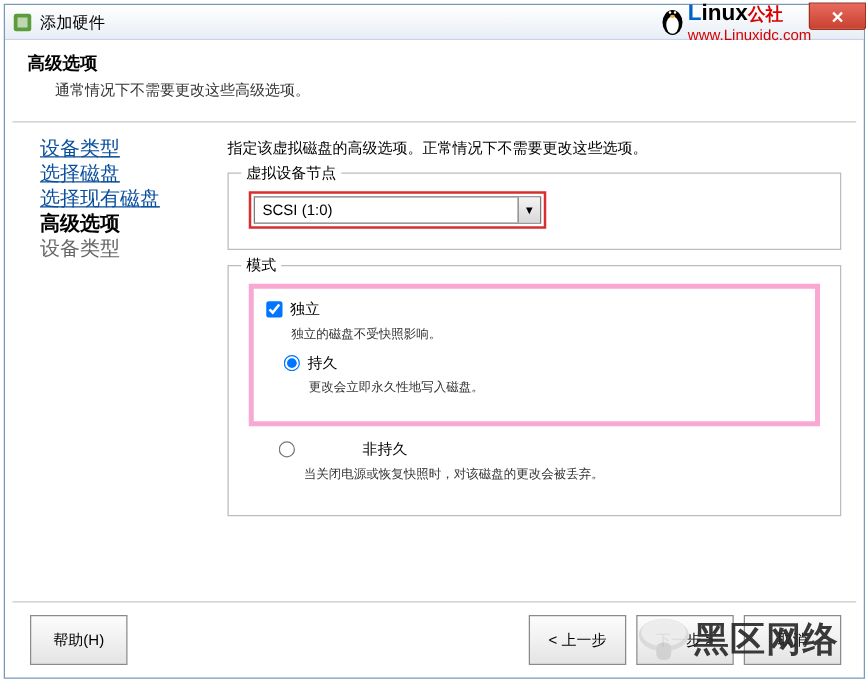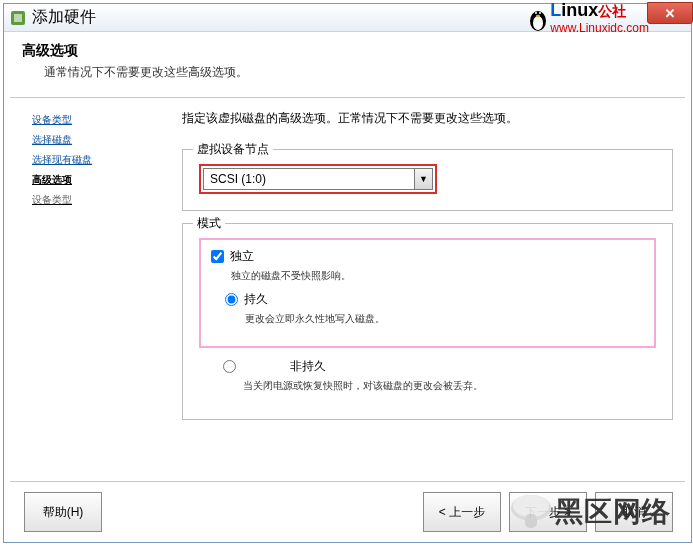--- a/index.html
+++ b/index.html
@@ -1,48 +1,48 @@
 <!DOCTYPE html>
 <html><head>
   <meta charset="utf-8">
   <style>
     * { margin: 0; padding: 0; box-sizing: border-box; font-family: "Microsoft YaHei", SimSun, sans-serif; }
     body { width: 693px; height: 548px; background: #fff; position: relative; overflow: hidden; }
     .window { border: 1px solid #7a99b8; width: 689px; height: 540px; margin: 3px 0 0 3px; background: #fff; display: flex; flex-direction: column; }
     .titlebar { background: linear-gradient(#fff,#e8eef6); height: 28px; display: flex; align-items: center; padding: 0 6px; border-bottom: 1px solid #c8d4e4; position: relative; }
     .titlebar-icon { width: 16px; height: 16px; margin-right: 6px; display: flex; align-items: center; justify-content: center; }
-    .titlebar-title { font-size: 16px; flex: 1; }
+    .titlebar-title { font-size: 13px; flex: 1; }
     .close-btn { position: absolute; right: -2px; top: -2px; width: 46px; height: 22px; background: linear-gradient(#e76a5c,#c94130); border: 1px solid #a03020; border-radius: 0 0 3px 3px; display: flex; align-items: center; justify-content: center; color: #fff; font-size: 13px; font-weight: bold; }
     .header-area { padding: 10px 18px 16px 18px; }
     .header-title { font-size: 14px; font-weight: bold; margin-bottom: 4px; }
     .header-desc { font-size: 12px; color: #333; padding-left: 22px; }
     .divider { border-top: 1px solid #c8c8c8; margin: 0 6px; }
     .body-area { flex: 1; display: flex; padding: 12px 18px 6px 28px; }
-    .sidebar { width: 140px; font-size: 10px; line-height: 20px; text-decoration: underline; }
+    .sidebar { width: 140px; font-size: 16px; line-height: 20px; }
     .step-link { color: #0a4f9e; text-decoration: underline; display: block; }
     .step-current { font-weight: bold; }
     .step-future { color: #666; }
     .main { flex: 1; padding-left: 10px; font-size: 12px; }
-    .instruct { margin-bottom: 22px; }
+    .instruct { margin-bottom: 11px; }
     .fieldset { border: 1px solid #bcbcbc; padding: 14px 16px 16px 16px; position: relative; margin-bottom: 12px; }
     .fieldset-legend { position: absolute; top: -9px; left: 10px; background: #fff; padding: 0 4px; font-size: 12px; }
     .combo { display: inline-flex; align-items: center; border: 1px solid #7a7a7a; height: 22px; background: #fff; width: 230px; }
     .combo-text { flex: 1; padding: 0 6px; font-size: 12px; }
     .combo-arrow { width: 18px; height: 100%; border-left: 1px solid #7a7a7a; background: linear-gradient(#f4f4f4,#d8d8d8); display: flex; align-items: center; justify-content: center; font-size: 9px; }
     .redbox { border: 2px solid #d72f2f; display: inline-block; padding: 2px; }
     .mode-fieldset { border: 1px solid #bcbcbc; padding: 14px 16px 18px 16px; position: relative; }
     .mode-fieldset .fieldset-legend { top: -9px; }
-    .mode-highlight { border: 2px solid #f9a8d4; padding: 8px 10px 12px 10px; margin-bottom: 10px; }
+    .mode-highlight { border: 4px solid #f9a8d4; padding: 8px 10px 12px 10px; margin-bottom: 10px; }
     .checkbox-row, .radio-row { display: flex; align-items: center; margin-bottom: 4px; }
     .hint { font-size: 10px; color: #333; padding-left: 20px; margin-bottom: 8px; }
     .checkbox-row label, .radio-row label { margin-left: 6px; }
     .button-bar { border-top: 1px solid #c8c8c8; margin: 0 6px; padding: 10px 12px 10px 14px; display: flex; align-items: center; }
     .btn { border: 1px solid #8a8a8a; background: linear-gradient(#fdfdfd,#e4e4e4); height: 40px; padding: 0 12px; font-size: 12px; min-width: 78px; display: inline-flex; align-items: center; justify-content: center; }
     .btn-row-right { margin-left: auto; display: flex; gap: 8px; }
-    .watermark1 { position: absolute; top: 0; right: 44px; display: flex; align-items: center; font-weight: bold; font-size: 18px; pointer-events: none; }
+    .watermark1 { position: absolute; top: 0; right: 44px; display: flex; font-weight: bold; font-size: 18px; pointer-events: none; }
     .watermark1 .pen { width: 24px; height: 30px; }
     .wm-blue { color: #0062c8; }
     .wm-red { color: #d90000; display: block; font-size: 12px; font-weight: normal; }
     .watermark2 { position: absolute; right: 22px; bottom: 12px; display: flex; align-items: center; pointer-events: none; opacity: 0.92; }
     .wm-hz { color: #2a2a2a; font-weight: bold; font-size: 28px; letter-spacing: 1px; }
     input[type=checkbox], input[type=radio] { margin: 0; }
   </style>
 </head>
 <body>
 

